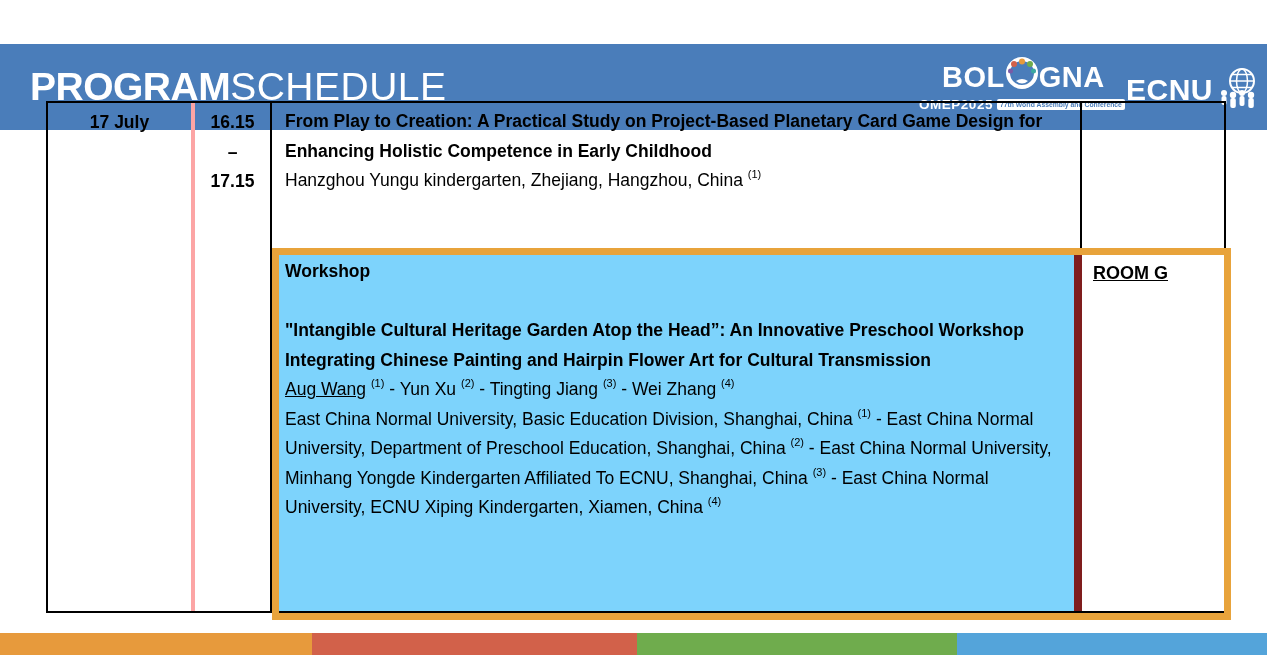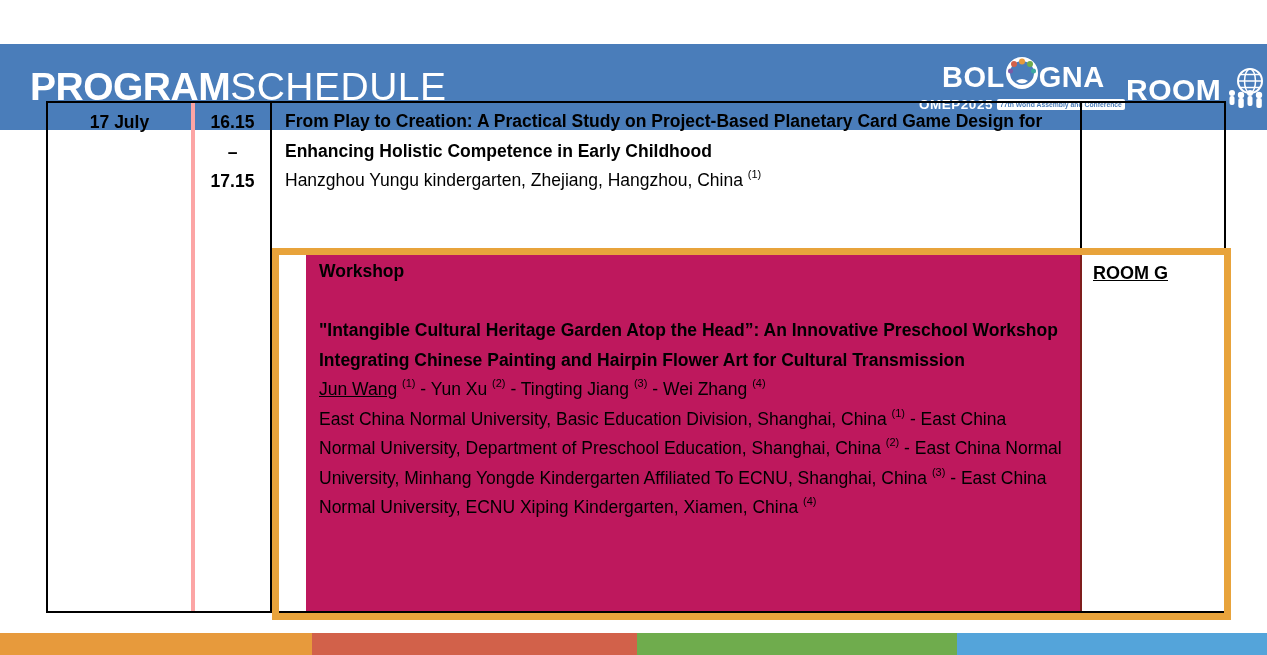--- a/index.html
+++ b/index.html
@@ -45,21 +45,21 @@
     display:grid;
     grid-template-columns:147px 77px 810px 1fr;
     grid-template-rows:147px 1fr;
     font-size:17.5px;line-height:29.5px;
   }
   .cell{box-sizing:border-box;}
   .cell-date{grid-area:1/1/3/2;border-right:4px solid #fca5a5;text-align:center;font-weight:700;padding-top:5px;}
   .cell-time{grid-area:1/2/3/3;border-right:2px solid #000;text-align:center;font-weight:700;padding-top:5px;}
   .cell-s1{grid-area:1/3/2/4;border-right:2px solid #000;border-bottom:2px solid #f97316;padding:4px 14px 0 13px;}
   .cell-r1{grid-area:1/4/2/5;border-bottom:2px solid #000;}
-  .cell-s2{grid-area:2/3/3/4;border-right:2px solid #7f1d1d;background:#be185d;padding:7px 14px 0 13px;margin-left:34px;}
+  .cell-s2{grid-area:2/3/3/4;border-right:8px solid #7f1d1d;background:#7dd3fc;padding:7px 14px 0 13px;}
   .cell-r2{grid-area:2/4/3/5;padding:9px 8px 16px 11px;}
   .bold{font-weight:700;}
   .u{text-decoration:underline;}
   sup{font-size:11px;line-height:0;position:relative;top:-1px;}
   .spacer{height:29.5px;}
   .room-label{font-weight:700;text-decoration:underline;font-size:18px;}
   
   .highlight-box{
     position:absolute;left:224px;top:145px;width:959px;height:372px;
     border:7px solid #E8A33B;box-sizing:border-box;
@@ -99,21 +99,21 @@
       </span>
       <span>GNA</span>
     </div>
     <div class="bologna-row2">
       <span class="bologna-sub">OMEP2025</span>
       <span class="bologna-badge">77th World Assembly and Conference</span>
     </div>
   </div>
 
   <div class="omep-logo">
-    <span class="omep-text">ROOM</span>
+    <span class="omep-text">ECNU</span>
     <span>
       <svg width="42" height="44" viewBox="0 0 42 44">
         <circle cx="24" cy="15" r="12" fill="none" stroke="#ffffff" stroke-width="2"></circle>
         <ellipse cx="24" cy="15" rx="5.5" ry="12" fill="none" stroke="#ffffff" stroke-width="1.5"></ellipse>
         <line x1="12" y1="15" x2="36" y2="15" stroke="#ffffff" stroke-width="1.5"></line>
         <line x1="14" y1="8.5" x2="34" y2="8.5" stroke="#ffffff" stroke-width="1.5"></line>
         <line x1="14" y1="21.5" x2="34" y2="21.5" stroke="#ffffff" stroke-width="1.5"></line>
         <g fill="#ffffff">
           <circle cx="6" cy="27" r="3"></circle>
             <rect x="3.5" y="30" width="5" height="9" rx="2"></rect>
@@ -149,21 +149,21 @@
     </div>
   </div>
 
   <div class="cell cell-r1"></div>
 
   <div class="cell cell-s2">
     <div class="bold">Workshop</div>
     <div class="spacer"></div>
     <div class="bold">"Intangible Cultural Heritage Garden Atop the Head”: An Innovative Preschool Workshop Integrating Chinese Painting and Hairpin Flower Art for Cultural Transmission</div>
     <div>
-      <span class="u">Jun Wang</span>
+      <span class="u">Aug Wang</span>
       <sup>(1)</sup><span> - </span><span>Yun Xu</span>
       <sup>(2)</sup><span> - </span><span>Tingting Jiang</span>
       <sup>(3)</sup><span> - </span><span>Wei Zhang</span>
       <sup>(4)</sup>
     </div>
     <div>
       <span>East China Normal University, Basic Education Division, Shanghai, China</span>
       <sup>(1)</sup><span> - </span><span>East China Normal University, Department of Preschool Education, Shanghai, China</span>
       <sup>(2)</sup><span> - </span><span>East China Normal University, Minhang Yongde Kindergarten Affiliated To ECNU, Shanghai, China</span>
       <sup>(3)</sup><span> - </span><span>East China Normal University, ECNU Xiping Kindergarten, Xiamen, China</span>

